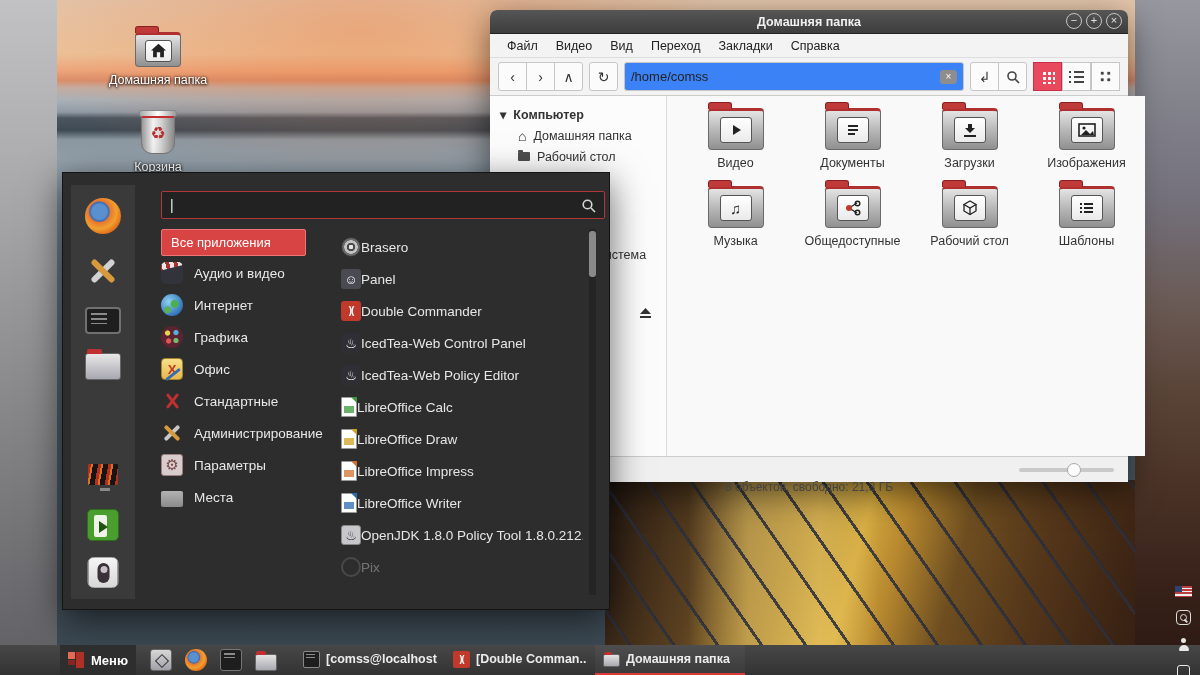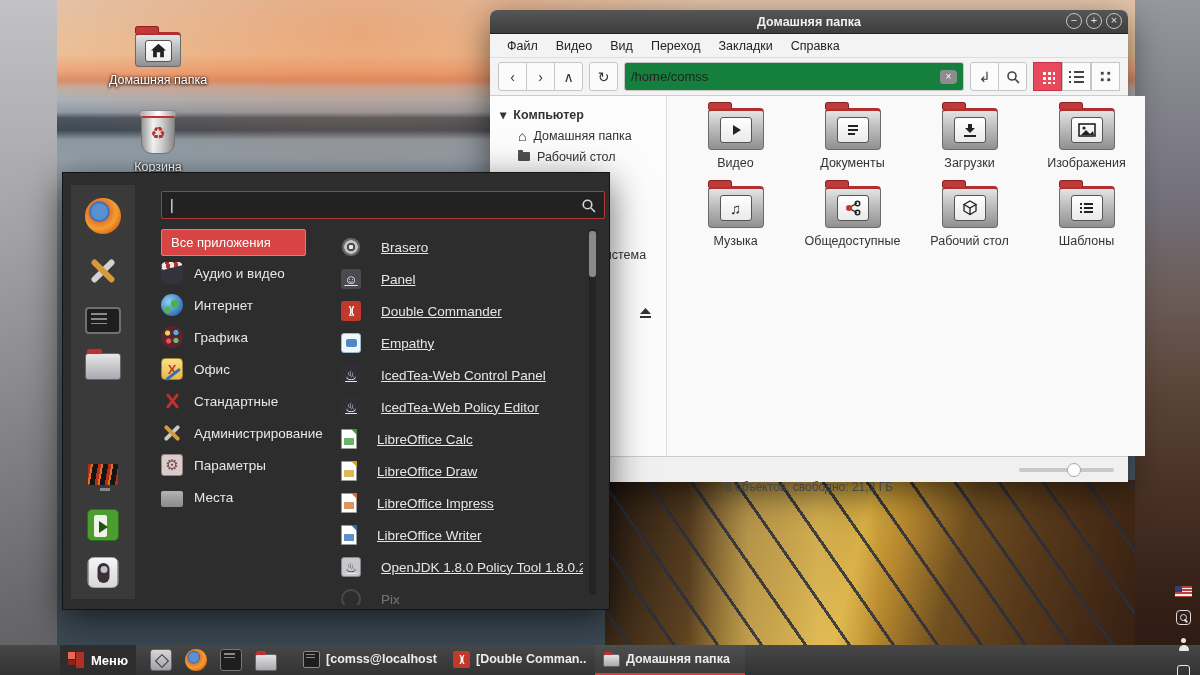--- a/index.html
+++ b/index.html
@@ -67,21 +67,21 @@
     display:flex;align-items:center;padding-left:8px;}
   .mb-item{font-size:12.5px;color:#222;padding:0 9px;}
   .fm-toolbar{height:38px;flex:none;background:#f3f3f3;border-bottom:1px solid #ccc;
     display:flex;align-items:center;padding:0 8px;gap:6px;}
   .tbtn{width:29px;height:29px;background:#fbfbfb;border:1px solid #c6c6c6;border-radius:3px;
     display:flex;align-items:center;justify-content:center;color:#333;font-size:14px;flex:none;}
   .tgroup{display:flex;}
   .tgroup .tbtn{border-radius:0;margin-left:-1px;}
   .tgroup .tbtn:first-child{border-radius:3px 0 0 3px;margin-left:0;}
   .tgroup .tbtn:last-child{border-radius:0 3px 3px 0;}
-  .pathbar{flex:1;height:29px;background:#15803d;border:1px solid #c6c6c6;border-radius:3px;
+  .pathbar{flex:1;height:29px;background:#3b82f6;border:1px solid #c6c6c6;border-radius:3px;
     display:flex;align-items:center;padding:0 6px;}
   .path-text{flex:1;font-size:13px;color:#222;}
   .clear-ic{width:17px;height:14px;background:#8d8d8d;border-radius:3px 4px 4px 3px;
     color:#fff;font-size:10px;display:flex;align-items:center;justify-content:center;}
   .vbtn{width:29px;height:29px;border:1px solid #c6c6c6;background:#fbfbfb;
     display:flex;align-items:center;justify-content:center;flex:none;}
   .vbtn.active{background:#e8495c;border-color:#c83048;}
   .dots9{width:14px;height:14px;background-image:radial-gradient(circle,#fff 1.4px,transparent 1.7px);
     background-size:5px 5px;background-position:1px 1px;}
   .list-ic{width:15px;height:12px;background:
@@ -181,21 +181,21 @@
   .ci-standard::after{transform:rotate(-38deg);}
   .ci-admin::before,.ci-admin::after{content:"";position:absolute;left:9px;top:1px;
     width:4px;height:20px;border-radius:2px;}
   .ci-admin::before{background:#c8c8c8;transform:rotate(45deg);}
   .ci-admin::after{background:#d69a3c;transform:rotate(-45deg);}
   .ci-params{background:#d8cccc;border:1px solid #a08080;border-radius:3px;
     display:flex;align-items:center;justify-content:center;color:#7a4a4a;font-size:15px;}
   .ci-places{height:16px;margin-top:3px;border-radius:2px;
     background:linear-gradient(#b2b2b2,#8a8a8a);}
   .apps{position:absolute;left:278px;top:58px;right:26px;bottom:4px;overflow:hidden;}
-  .app-row{display:flex;align-items:center;gap:20px;height:32px;color:#e6e6e6;font-size:13.5px;white-space:nowrap;text-decoration:underline;}
+  .app-row{display:flex;align-items:center;gap:0;height:32px;color:#e6e6e6;font-size:13.5px;white-space:nowrap;}
   .app-row.dim{opacity:.38;}
   .ai{width:20px;height:20px;flex:none;display:flex;align-items:center;justify-content:center;
     border-radius:3px;font-size:11px;line-height:1;position:relative;}
   .ai-brasero{border-radius:50%;border:1px solid #333;background:
     radial-gradient(circle,#e8e8e8 0 2px,#4a4a4a 2.5px 4px,#c2c2c2 4.5px 6.5px,#6a6a6a 7px 10px);}
   .ai-cheese{background:#4a4a52;color:#fff;font-size:13px;}
   .ai-dc{background:#c0392b;color:#fff;font-weight:bold;font-size:10px;letter-spacing:-1px;}
   .ai-empathy{background:#f0f6fb;border:1px solid #a0b8cc;}
   .ai-empathy::before{content:"";width:11px;height:8px;background:#4a8ac0;border-radius:2px;}
   .ai-icedtea{background:#2e2e34;color:#fff;font-size:13px;}
@@ -540,24 +540,20 @@
       </div>
       <div class="app-row">
         <span class="ai ai-cheese">☺</span>
         <span>Panel</span>
       </div>
       <div class="app-row">
         <span class="ai ai-dc">)(</span>
         <span>Double Commander</span>
       </div>
       <div class="app-row">
-        <span class="ai ai-empathy"></span>
-        <span>Empathy</span>
-      </div>
-      <div class="app-row">
         <span class="ai ai-icedtea">♨</span>
         <span>IcedTea-Web Control Panel</span>
       </div>
       <div class="app-row">
         <span class="ai ai-icedtea">♨</span>
         <span>IcedTea-Web Policy Editor</span>
       </div>
       <div class="app-row">
         <span class="ai ai-lo ai-calc"></span>
         <span>LibreOffice Calc</span>

